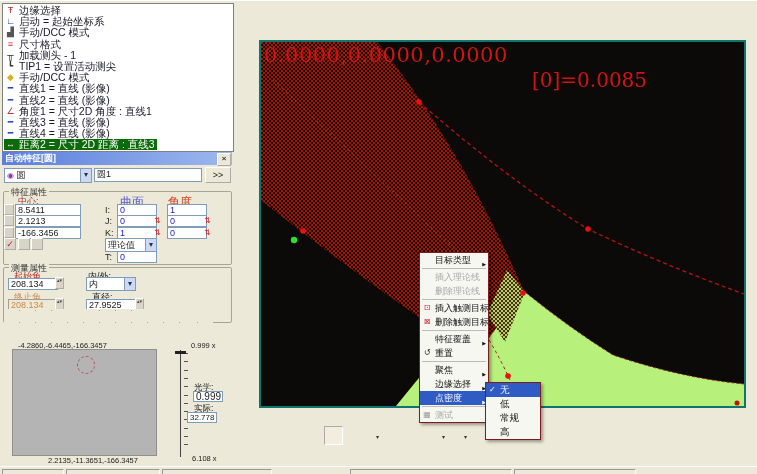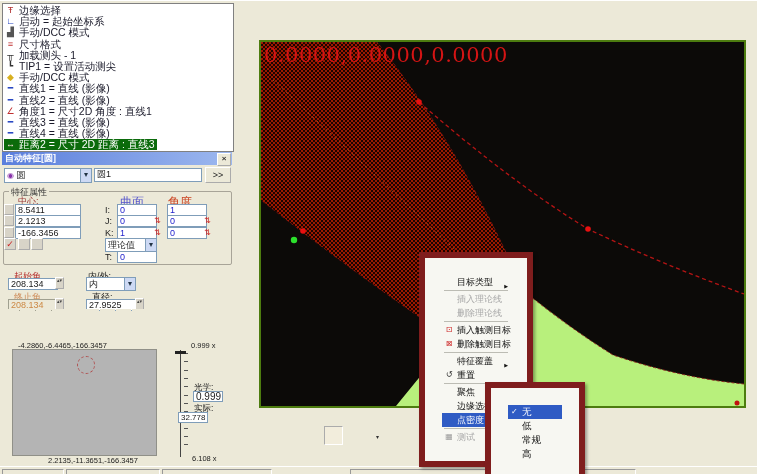--- a/index.html
+++ b/index.html
@@ -41,24 +41,24 @@
   #preview-box{left:12px;top:348px;width:143px;height:105px;background:#b4b4b4;border:1px solid #909088}
   #preview-circle{position:absolute;left:64px;top:6px;width:16px;height:16px;border:1px dashed #b05050;border-radius:50%}
   .tiny{position:absolute;font-size:7.5px;color:#222;white-space:nowrap}
   #slider-line{left:180px;top:349px;width:1px;height:107px;background:#444}
   #slider-ticks{left:184px;top:352px;width:4px;height:100px;background:repeating-linear-gradient(to bottom,#555 0 1px,transparent 1px 8.3px)}
   #slider-handle{left:175px;top:350px;width:11px;height:3px;background:#222}
   
   #vtoolbar{left:236px;top:3px;display:flex;flex-direction:column}
   .vicon{width:16px;height:13px;font-size:10px;line-height:13px;text-align:center;color:#7d8f8f}
   
-  #main-view{left:259px;top:39px;width:483px;height:364px;border:2px solid #4d7c0f;background:#fef9c3}
+  #main-view{left:259px;top:39px;width:483px;height:364px;border:2px solid #0f766e;background:#fef9c3}
   .ovl{position:absolute;color:#d41414;font-family:"DejaVu Serif","Liberation Serif",serif;white-space:nowrap;z-index:2}
   
-  .menu{position:absolute;background:#f7f7f2;border:6px solid #7f1d1d;box-shadow:2px 2px 3px rgba(0,0,0,.35);padding:17px;z-index:30}
+  .menu{position:absolute;background:#f7f7f2;border:1px solid #7f1d1d;box-shadow:2px 2px 3px rgba(0,0,0,.35);padding:0;z-index:30}
   #context-menu{left:419px;top:251px;width:68px}
   #context-submenu{left:485px;top:381px;width:54px}
   .mi{position:relative;height:14px;line-height:14px;font-size:9px;padding-left:15px;color:#111;white-space:nowrap;cursor:default}
   .mi.disabled{color:#a8a8a8}
   .mi.highlight{background:#2f5bc4;color:#fff}
   .mi.has-arrow::after{content:"▶";position:absolute;right:2px;top:4px;font-size:5px}
   .mi .mic{position:absolute;left:1px;top:0;width:12px;text-align:center;font-size:8px}
   .msep{height:1px;background:#bcbcb4;margin:1px 2px}
   .smi{position:relative;height:14px;line-height:14px;font-size:9.5px;padding-left:14px;color:#111;white-space:nowrap}
   .smi.highlight{background:#2f5bc4;color:#fff}
@@ -184,20 +184,23 @@
 
   <div class="mini-btn" style="left:4px;top:237px;width:12px;height:12px;color:#cc2222;font-size:9px;line-height:10px;text-align:center">✓</div>
   <div class="mini-btn" style="left:18px;top:237px;width:12px;height:12px"></div>
   <div class="mini-btn" style="left:31px;top:237px;width:12px;height:12px"></div>
   <div class="combo" style="left:105px;top:237px;width:36px;height:12px">
     <span>理论值</span>
   </div>
   <div class="lbl" style="left:105px;top:251px">T:</div>
   <div class="fld blue" style="left:117px;top:250px;width:34px;height:10px">0</div>
 
+  <div class="groupbox" style="left:3px;top:266px;width:227px;height:54px">
+    <span class="glabel">测量属性</span>
+  </div>
   <div class="lbl red" style="left:14px;top:269px">起始角</div>
   <div class="fld" style="left:8px;top:277px;width:44px;height:10px">208.134</div>
   <div class="updown" style="left:55px;top:276px">▴▾</div>
   <div class="lbl" style="left:88px;top:269px">内/外:</div>
   <div class="combo" style="left:86px;top:276px;width:34px;height:12px">
     <span>内</span>
   </div>
   <div class="lbl orange" style="left:14px;top:290px">终止角</div>
   <div class="fld dis" style="left:8px;top:298px;width:44px;height:10px">208.134</div>
   <div class="updown" style="left:55px;top:297px">▴▾</div>
@@ -244,21 +247,21 @@
   </div>
   <div class="tiny" style="left:48px;top:455px">2.2135,-11.3651,-166.3457</div>
   <div id="slider-line" class="abs"></div>
   <div id="slider-ticks" class="abs"></div>
   <div id="slider-handle" class="abs"></div>
   <div class="tiny" style="left:191px;top:340px">0.999 x</div>
   <div class="tiny" style="left:192px;top:453px">6.108 x</div>
   <div class="lbl" style="left:194px;top:381px;font-size:8.5px">光学:</div>
   <div class="fld" style="left:193px;top:390px;width:24px;height:9px;font-size:10px;line-height:9px">0.999</div>
   <div class="lbl" style="left:194px;top:402px;font-size:8.5px">实际:</div>
-  <div class="fld" style="left:178px;top:411px;width:24px;height:9px;font-size:8px;line-height:9px">32.778</div>
+  <div class="fld" style="left:187px;top:411px;width:24px;height:9px;font-size:8px;line-height:9px">32.778</div>
 
   <div id="vtoolbar" class="abs">
 
   <div class="vicon"></div>
       <div class="vicon"></div>
       <div class="vicon"></div>
       <div class="vicon"></div>
       <div class="vicon"></div>
       <div class="vicon"></div>
       <div class="vicon"></div>
@@ -300,20 +303,21 @@
       <path d="M 228,298 Q 240,318 247,334 Q 256,352 268,364" stroke="#a02020" stroke-width="1" stroke-dasharray="3,3" fill="none"></path>
       <circle cx="158" cy="60" r="2.8" fill="#e81010"></circle>
       <circle cx="42" cy="189" r="2.8" fill="#e81010"></circle>
       <circle cx="327" cy="187" r="2.8" fill="#e81010"></circle>
       <circle cx="247" cy="334" r="2.8" fill="#e81010"></circle>
       <circle cx="262" cy="251" r="2.8" fill="#e81010"></circle>
       <circle cx="476" cy="361" r="2.5" fill="#c01010"></circle>
       <circle cx="33" cy="198" r="3.2" fill="#2ce02c"></circle>
     </svg>
     <div class="ovl" style="left:3px;top:1px;font-size:21px;letter-spacing:0.5px">0.0000,0.0000,0.0000</div>
+    <div class="ovl" style="left:271px;top:26px;font-size:20px">[0]=0.0085</div>
   </div>
 
   <div id="context-menu" class="menu">
 
   <div class="mi has-arrow">
         <span class="mic"></span>
         <span>目标类型</span>
       </div>
       <div class="msep"></div>
       <div class="mi disabled">

